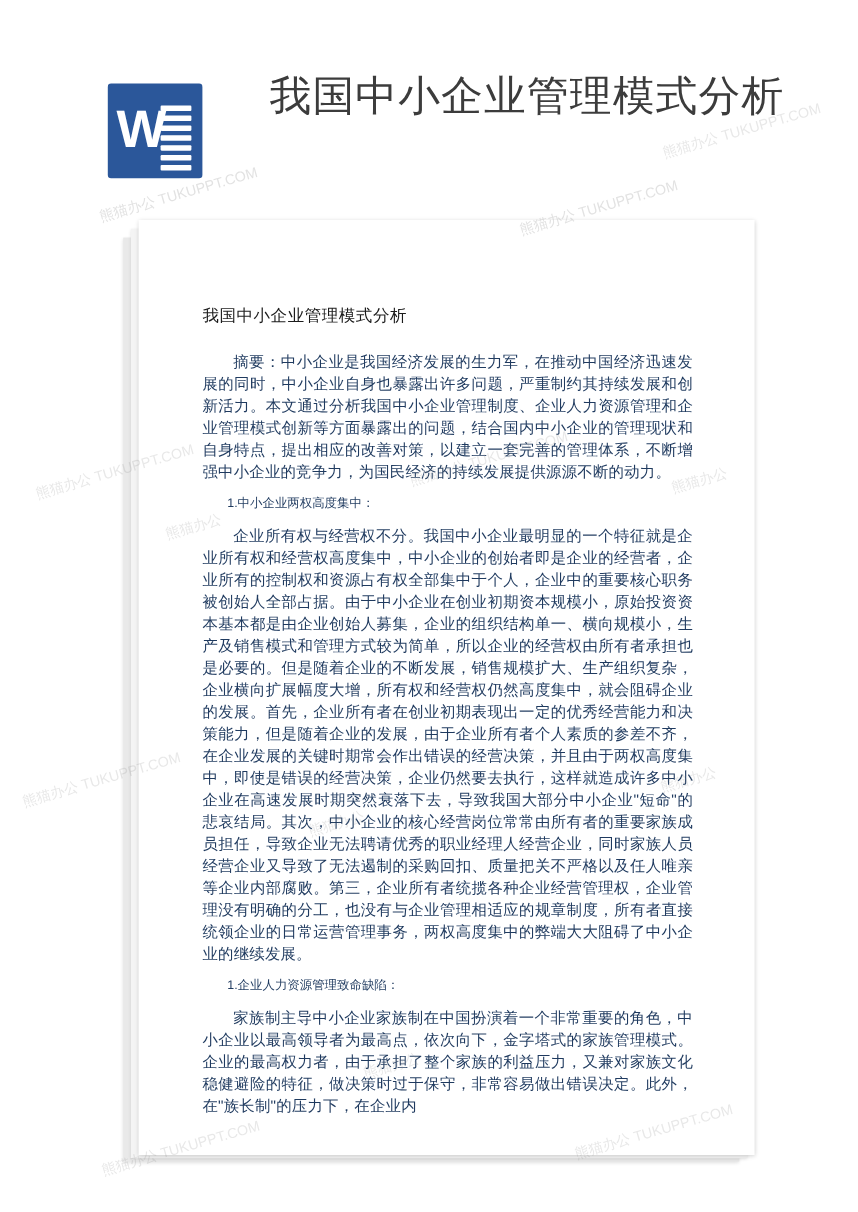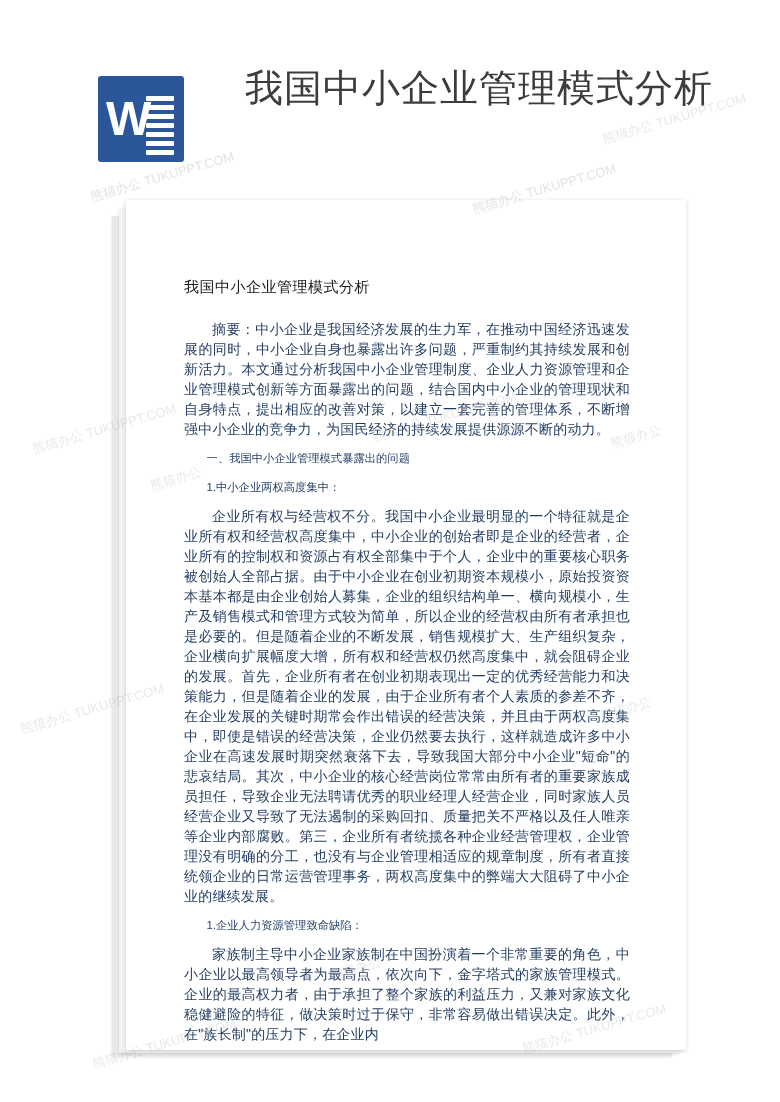--- a/index.html
+++ b/index.html
@@ -171,21 +171,20 @@
   <div class="doc-title">我国中小企业管理模式分析</div>
 </div>
 
 <div class="page-stack">
   <div class="page-shadow-2"></div>
   <div class="page-shadow-1"></div>
   <div class="page">
     <div class="page-inner">
       <div class="page-title">我国中小企业管理模式分析</div>
       <p class="body">摘要：中小企业是我国经济发展的生力军，在推动中国经济迅速发展的同时，中小企业自身也暴露出许多问题，严重制约其持续发展和创新活力。本文通过分析我国中小企业管理制度、企业人力资源管理和企业管理模式创新等方面暴露出的问题，结合国内中小企业的管理现状和自身特点，提出相应的改善对策，以建立一套完善的管理体系，不断增强中小企业的竞争力，为国民经济的持续发展提供源源不断的动力。</p>
-      <p class="heading">一、我国中小企业管理模式暴露出的问题</p>
       <p class="heading">1.中小企业两权高度集中：</p>
       <p class="body">企业所有权与经营权不分。我国中小企业最明显的一个特征就是企业所有权和经营权高度集中，中小企业的创始者即是企业的经营者，企业所有的控制权和资源占有权全部集中于个人，企业中的重要核心职务被创始人全部占据。由于中小企业在创业初期资本规模小，原始投资资本基本都是由企业创始人募集，企业的组织结构单一、横向规模小，生产及销售模式和管理方式较为简单，所以企业的经营权由所有者承担也是必要的。但是随着企业的不断发展，销售规模扩大、生产组织复杂，企业横向扩展幅度大增，所有权和经营权仍然高度集中，就会阻碍企业的发展。首先，企业所有者在创业初期表现出一定的优秀经营能力和决策能力，但是随着企业的发展，由于企业所有者个人素质的参差不齐，在企业发展的关键时期常会作出错误的经营决策，并且由于两权高度集中，即使是错误的经营决策，企业仍然要去执行，这样就造成许多中小企业在高速发展时期突然衰落下去，导致我国大部分中小企业"短命"的悲哀结局。其次，中小企业的核心经营岗位常常由所有者的重要家族成员担任，导致企业无法聘请优秀的职业经理人经营企业，同时家族人员经营企业又导致了无法遏制的采购回扣、质量把关不严格以及任人唯亲等企业内部腐败。第三，企业所有者统揽各种企业经营管理权，企业管理没有明确的分工，也没有与企业管理相适应的规章制度，所有者直接统领企业的日常运营管理事务，两权高度集中的弊端大大阻碍了中小企业的继续发展。</p>
       <p class="heading">1.企业人力资源管理致命缺陷：</p>
       <p class="body">家族制主导中小企业家族制在中国扮演着一个非常重要的角色，中小企业以最高领导者为最高点，依次向下，金字塔式的家族管理模式。企业的最高权力者，由于承担了整个家族的利益压力，又兼对家族文化稳健避险的特征，做决策时过于保守，非常容易做出错误决定。此外，在"族长制"的压力下，在企业内</p>
     </div>
   </div>
 </div>
 
 <div class="wm" style="left:600px; top:110px;">熊猫办公 TUKUPPT.COM</div>
 <div class="wm wm-light" style="left:88px; top:168px;">熊猫办公 TUKUPPT.COM</div>

